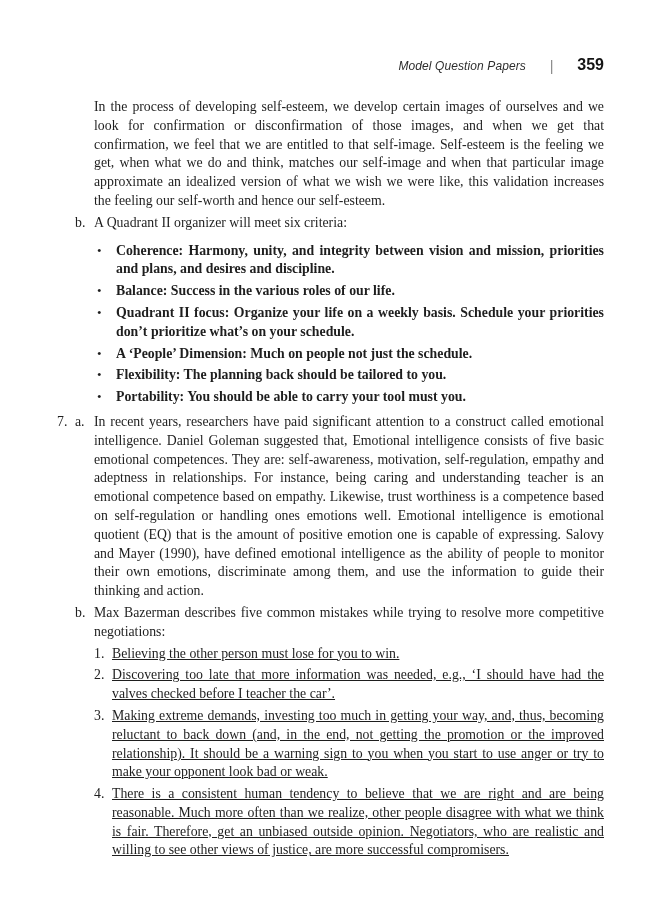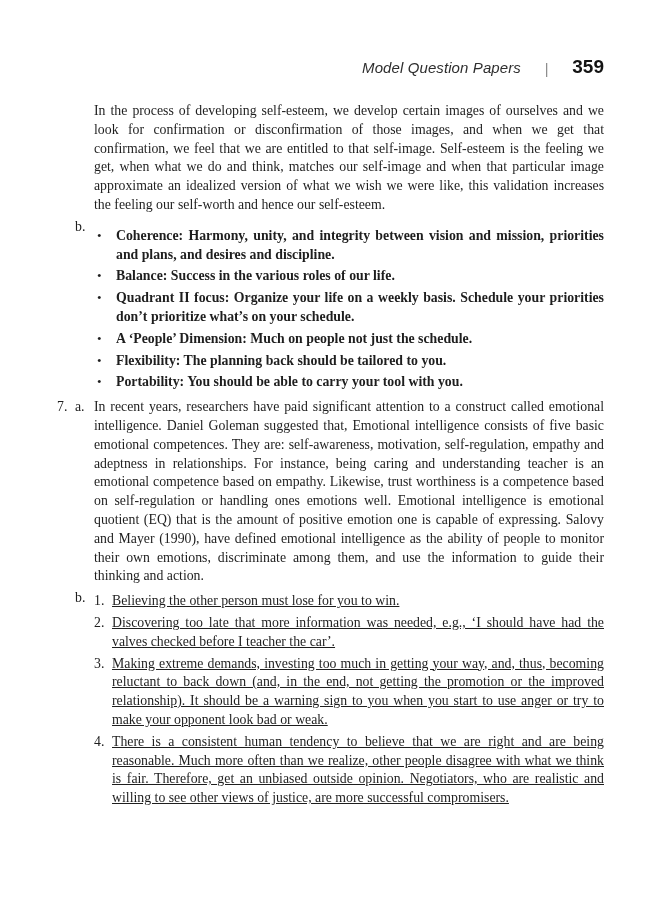--- a/index.html
+++ b/index.html
@@ -19,36 +19,36 @@
   }
   
   .page-header {
     display: flex;
     justify-content: flex-end;
     align-items: baseline;
     font-family: "Liberation Sans", sans-serif;
   }
   .running-title {
     font-style: italic;
-    font-size: 15px;
+    font-size: 12px;
     color: #2e2e2e;
     letter-spacing: 0.1px;
     margin-left: 14px;
   }
   .header-sep {
     color: #7a7a7a;
     font-weight: 300;
     font-size: 13px;
     margin: 0 24px;
     transform: scaleY(1.15);
     display: inline-block;
   }
   .page-number {
     font-weight: bold;
-    font-size: 19px;
+    font-size: 16px;
     color: #141414;
   }
   
   .page-body {
     margin-top: 24px;
     font-size: 13.8px;
     line-height: 18.8px;
   }
   .para { text-align: justify; }
   .intro { margin-left: 37px; }
@@ -86,20 +86,21 @@
     <span class="page-number">359</span>
   </div>
 
   <div class="page-body">
 
     <p class="para intro">In the process of developing self-esteem, we develop certain images of ourselves and we look for confirmation or disconfirmation of those images, and when we get that confirmation, we feel that we are entitled to that self-image. Self-esteem is the feeling we get, when what we do and think, matches our self-image and when that particular image approximate an idealized version of what we wish we were like, this validation increases the feeling our self-worth and hence our self-esteem.</p>
 
     <div class="row sub-row">
       <span class="letter-col">b.</span>
       <div class="content">
+        <p class="para">A Quadrant II organizer will meet six criteria:</p>
         <ul class="bullets">
           <li>
             <span class="bullet-marker">•</span>
             <span class="bullet-text">Coherence: Harmony, unity, and integrity between vision and mission, priorities and plans, and desires and discipline.</span>
           </li>
           <li>
             <span class="bullet-marker">•</span>
             <span class="bullet-text">Balance: Success in the various roles of our life.</span>
           </li>
           <li>
@@ -109,37 +110,38 @@
           <li>
             <span class="bullet-marker">•</span>
             <span class="bullet-text">A ‘People’ Dimension: Much on people not just the schedule.</span>
           </li>
           <li>
             <span class="bullet-marker">•</span>
             <span class="bullet-text">Flexibility: The planning back should be tailored to you.</span>
           </li>
           <li>
             <span class="bullet-marker">•</span>
-            <span class="bullet-text">Portability: You should be able to carry your tool with you.</span>
+            <span class="bullet-text">Portability: You should be able to carry your tool must you.</span>
           </li>
         </ul>
       </div>
     </div>
 
     <div class="row num-row">
       <span class="num-col">7.</span>
       <span class="letter-col">a.</span>
       <div class="content">
         <p class="para">In recent years, researchers have paid significant attention to a construct called emotional intelligence. Daniel Goleman suggested that, Emotional intelligence consists of five basic emotional competences. They are: self-awareness, motivation, self-regulation, empathy and adeptness in relationships. For instance, being caring and understanding teacher is an emotional competence based on empathy. Likewise, trust worthiness is a competence based on self-regulation or handling ones emotions well. Emotional intelligence is emotional quotient (EQ) that is the amount of positive emotion one is capable of expressing. Salovy and Mayer (1990), have defined emotional intelligence as the ability of people to monitor their own emotions, discriminate among them, and use the information to guide their thinking and action.</p>
       </div>
     </div>
 
     <div class="row sub-row">
       <span class="letter-col">b.</span>
       <div class="content">
+        <p class="para">Max Bazerman describes five common mistakes while trying to resolve more competitive negotiations:</p>
         <ol class="numbered">
           <li>
             <span class="num-marker">1.</span>
             <span class="num-text">Believing the other person must lose for you to win.</span>
           </li>
           <li>
             <span class="num-marker">2.</span>
             <span class="num-text">Discovering too late that more information was needed, e.g., ‘I should have had the valves checked before I teacher the car’.</span>
           </li>
           <li>

